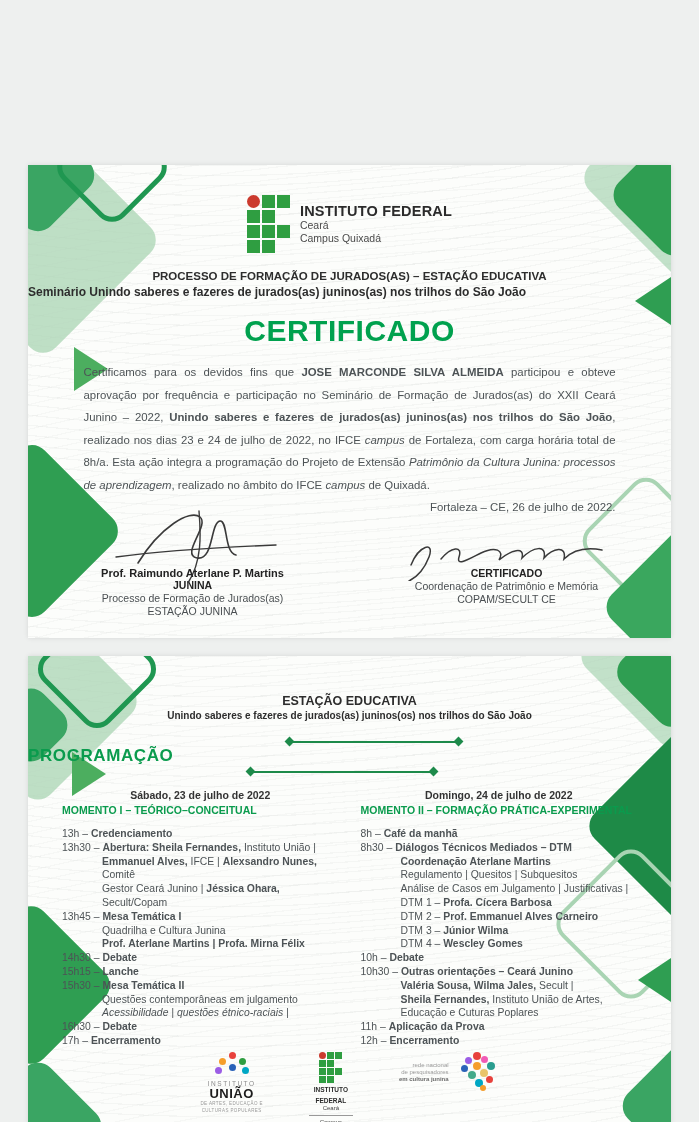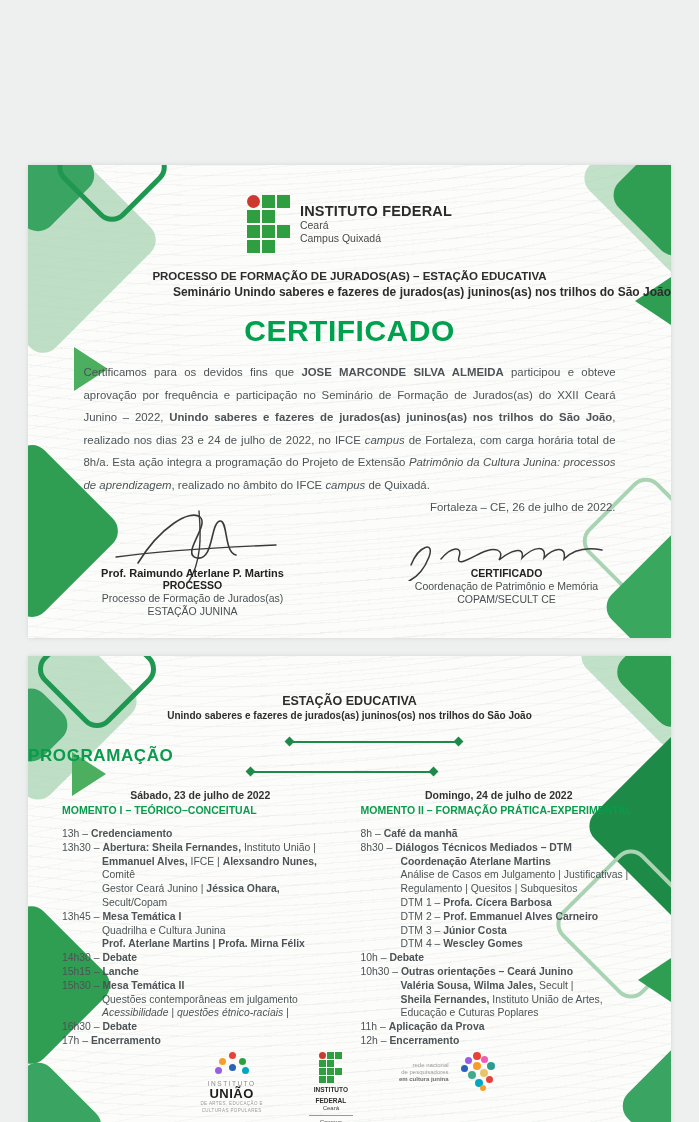--- a/index.html
+++ b/index.html
@@ -26,21 +26,21 @@
   .if-grid .c{background:#2f9e41;}
   .if-grid .r{background:#cb3a2e;border-radius:50%;}
   .if-grid .e{background:transparent;}
   .if-grid.small{grid-template-columns:repeat(3,7px);grid-auto-rows:7px;gap:1px;}
   
   .logo-row{display:flex;justify-content:center;align-items:center;gap:10px;padding-top:30px;}
   .logo-text{text-align:left;color:#2b2b2b;}
   .logo-text .t1{font-size:14.5px;font-weight:bold;letter-spacing:.2px;}
   .logo-text .t2,.logo-text .t3{font-size:10.5px;color:#4a4a4a;line-height:13px;}
   .hdr1{margin-top:17px;text-align:center;font-size:11.5px;font-weight:bold;color:#2d2d2d;}
-  .hdr2{margin-top:3px;text-align:right;font-size:12px;font-weight:bold;color:#2d2d2d;}
+  .hdr2{margin-top:3px;text-align:left;font-size:12px;font-weight:bold;color:#2d2d2d;}
   .cert-title{margin-top:15px;text-align:center;font-size:30px;font-weight:bold;
     color:#00a14e;letter-spacing:.5px;}
   .cert-body{width:532px;margin:13px auto 0;font-size:11.4px;line-height:22.5px;
     text-align:justify;color:#4d5356;}
   .cert-date{width:532px;margin:0 auto;font-size:11.4px;line-height:22.5px;
     text-align:right;color:#4d5356;}
   .b{font-weight:bold;} .i{font-style:italic;}
   .sig-row{display:flex;justify-content:center;gap:34px;margin-top:48px;}
   .sig{width:280px;text-align:center;position:relative;color:#3c4043;}
   .sig svg{position:absolute;left:50%;transform:translateX(-50%);top:-62px;}
@@ -131,21 +131,21 @@
     <div class="cert-date">Fortaleza – CE, 26 de julho de 2022.</div>
 
     <div class="sig-row">
       <div class="sig">
         <svg width="190" height="78" viewBox="0 0 190 78">
           <path d="M40 58 C62 22 92 4 102 12 C112 20 82 50 99 53 C116 56 112 18 122 16 C130 15 126 48 138 50" stroke="#3a3a3a" fill="none" stroke-width="1.6" stroke-linecap="round"></path>
           <path d="M18 52 C70 45 130 42 178 40" stroke="#3a3a3a" fill="none" stroke-width="1.4" stroke-linecap="round"></path>
           <path d="M101 6 C103 30 104 56 90 78" stroke="#3a3a3a" fill="none" stroke-width="1.4" stroke-linecap="round"></path>
         </svg>
         <div class="nm">Prof. Raimundo Aterlane P. Martins</div>
-        <div class="rl">PROCESSO</div>
+        <div class="rl">JUNINA</div>
         <div class="l3">Processo de Formação de Jurados(as)</div>
         <div class="l4">ESTAÇÃO JUNINA</div>
       </div>
       <div class="sig">
         <svg width="220" height="44" viewBox="0 0 220 44" style="top:-30px">
           <path d="M14 28 C22 8 38 4 32 20 C27 33 20 40 12 44 M44 22 C54 10 66 8 62 20 C59 30 72 22 84 16 C98 9 108 13 102 23 C114 13 128 9 125 21 C136 10 150 7 147 21 C156 11 170 8 167 22 C176 13 190 10 205 13" stroke="#3a3a3a" fill="none" stroke-width="1.5" stroke-linecap="round"></path>
         </svg>
         <div class="rl">CERTIFICADO</div>
         <div class="l3">Coordenação de Patrimônio e Memória</div>
         <div class="l4">COPAM/SECULT CE</div>
@@ -200,25 +200,25 @@
             <div class="sched-line"><span>17h – </span><span class="b">Encerramento</span></div>
           </div>
       </div>
       <div class="col">
         <div class="date">Domingo, 24 de julho de 2022</div>
         <div class="moment">MOMENTO II – FORMAÇÃO PRÁTICA-EXPERIMENTAL</div>
         <div class="sched">
             <div class="sched-line"><span>8h – </span><span class="b">Café da manhã</span></div>
             <div class="sched-line"><span>8h30 – </span><span class="b">Diálogos Técnicos Mediados – DTM</span></div>
             <div class="sched-line ind"><span class="b">Coordenação Aterlane Martins</span></div>
+            <div class="sched-line ind"><span>Regulamento | Quesitos | Subquesitos</span></div>
             <div class="sched-line ind"><span>Análise de Casos em Julgamento | Justificativas |</span></div>
-            <div class="sched-line ind"><span>Regulamento | Quesitos | Subquesitos</span></div>
             <div class="sched-line ind"><span>DTM 1 – </span><span class="b">Profa. Cícera Barbosa</span></div>
             <div class="sched-line ind"><span>DTM 2 – </span><span class="b">Prof. Emmanuel Alves Carneiro</span></div>
-            <div class="sched-line ind"><span>DTM 3 – </span><span class="b">Júnior Costa</span></div>
+            <div class="sched-line ind"><span>DTM 3 – </span><span class="b">Júnior Wilma</span></div>
             <div class="sched-line ind"><span>DTM 4 – </span><span class="b">Wescley Gomes</span></div>
             <div class="sched-line"><span>10h – </span><span class="b">Debate</span></div>
             <div class="sched-line"><span>10h30 – </span><span class="b">Outras orientações – Ceará Junino</span></div>
             <div class="sched-line ind"><span class="b">Valéria Sousa, Wilma Jales,</span><span> Secult |</span></div>
             <div class="sched-line ind"><span class="b">Sheila Fernandes,</span><span> Instituto União de Artes,</span></div>
             <div class="sched-line ind"><span>Educação e Cuturas Poplares</span></div>
             <div class="sched-line"><span>11h – </span><span class="b">Aplicação da Prova</span></div>
             <div class="sched-line"><span>12h – </span><span class="b">Encerramento</span></div>
           </div>
       </div>

